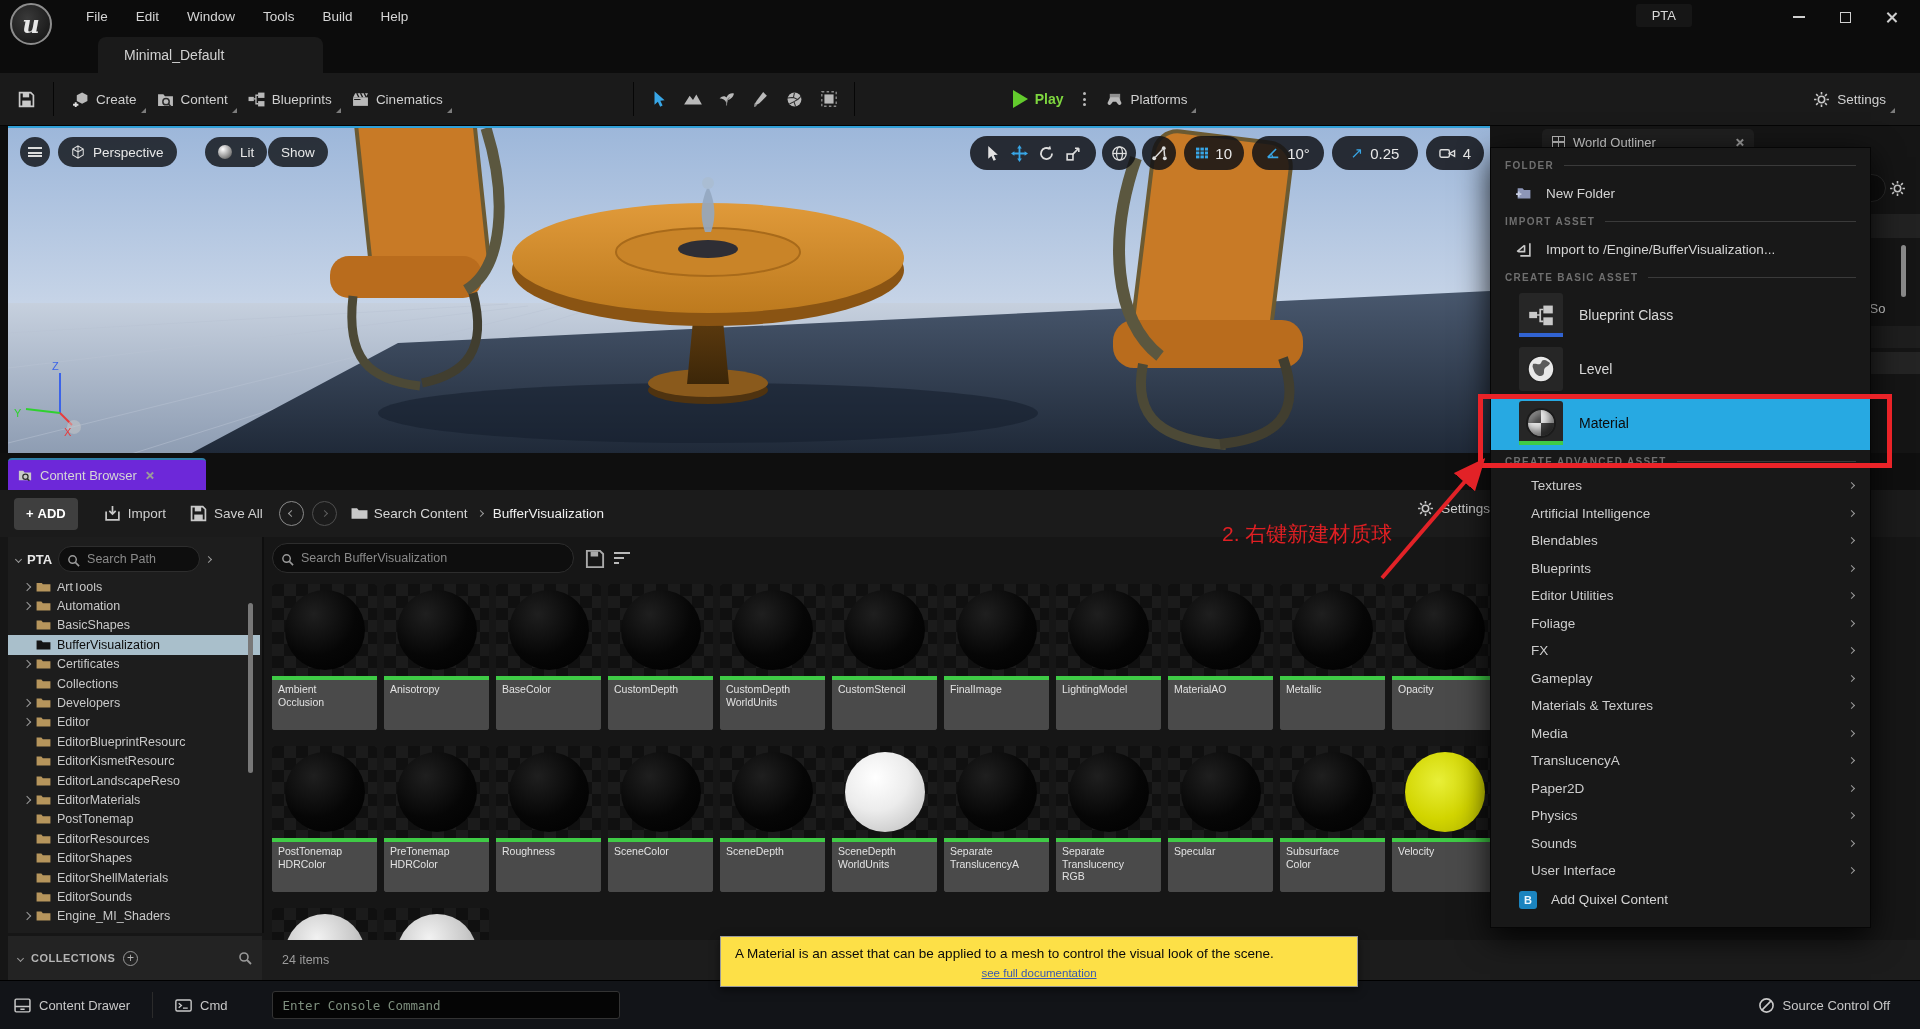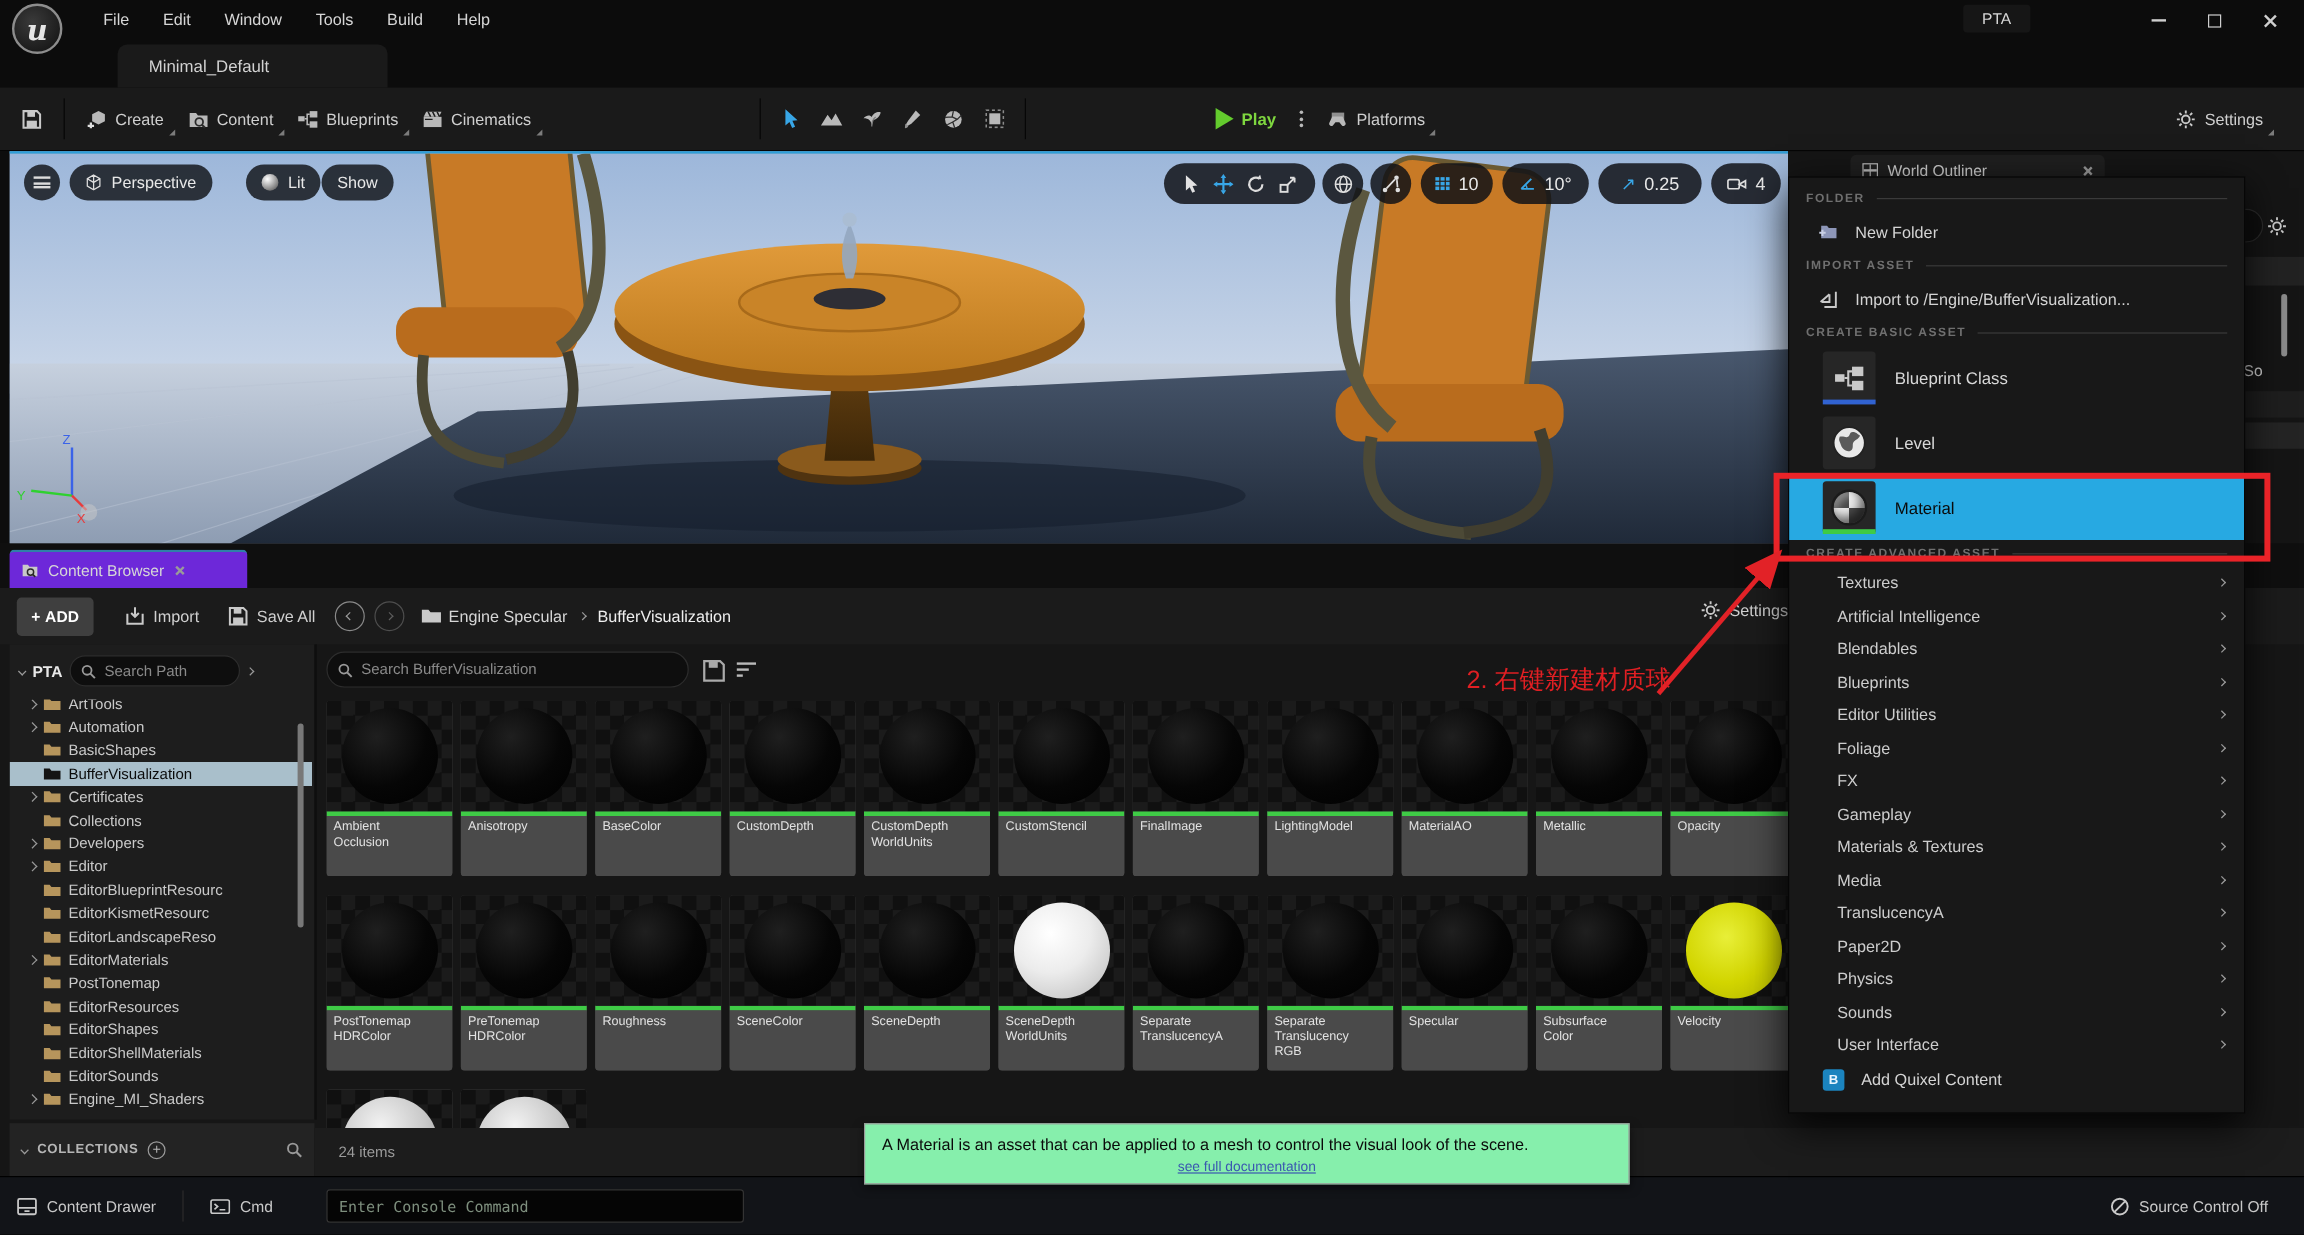--- a/index.html
+++ b/index.html
@@ -130,23 +130,23 @@
   .big-ic{width:44px;height:44px;background:#262626;border-radius:3px;position:relative;display:flex;align-items:center;justify-content:center}
   .big-ic .bar{position:absolute;left:0;bottom:0;width:100%;height:4px}
   .ball{width:30px;height:30px;border-radius:50%;background:conic-gradient(#e8e8e8 0 90deg,#4a4a4a 90deg 180deg,#e8e8e8 180deg 270deg,#4a4a4a 270deg 360deg);border:2px solid #1b1b1b;box-shadow:inset -4px -5px 8px rgba(0,0,0,.55),inset 3px 4px 6px rgba(255,255,255,.35)}
   .cm-row{display:flex;align-items:center;height:27.5px;padding:0 16px 0 40px;font-size:13.5px;color:#cdcdcd}
   .cm-row-label{flex:1}
   .cm-quixel{display:flex;align-items:center;height:30px;padding:0 14px 0 28px;gap:14px;font-size:13.5px;color:#d4d4d4}
   .bq{width:18px;height:18px;background:#1b84bf;border-radius:3px;color:#eaf6ff;font-size:11px;font-weight:bold;display:flex;align-items:center;justify-content:center}
 
   
   .red-box{position:absolute;left:1478px;top:394px;width:414px;height:74px;border:5px solid #ea2328;z-index:70}
-  .red-text{position:absolute;left:1222px;top:552px;font-size:21px;color:#e01f23;z-index:70;white-space:nowrap}
+  .red-text{position:absolute;left:1222px;top:520px;font-size:21px;color:#e01f23;z-index:70;white-space:nowrap}
   .red-arrow{position:absolute;left:1368px;top:450px;z-index:70}
-  .tooltip{position:absolute;left:720px;top:936px;width:638px;background:#86efac;border:1px solid #9a9a9a;box-shadow:0 3px 8px rgba(0,0,0,.55);z-index:60}
+  .tooltip{position:absolute;left:720px;top:936px;width:638px;background:#fde047;border:1px solid #9a9a9a;box-shadow:0 3px 8px rgba(0,0,0,.55);z-index:60}
   .tt-text{padding:9px 14px 6px;font-size:13.5px;color:#0a0a0a}
   .tt-link{text-align:center;padding-bottom:7px;font-size:11.5px;color:#3a58b0;text-decoration:underline}
 
   .filter-ic{display:flex;flex-direction:column;gap:3px;width:16px}
   .filter-ic i{height:2px;background:#b9b9b9;display:block}
   .filter-ic i:nth-child(2){width:10px}.filter-ic i:nth-child(3){width:5px}
 </style>
 </head>
 <body>
 
@@ -557,21 +557,21 @@
         </div>
       <div class="nav-circ dim">
           <span class="chev small" style="border-color:#5e5e5e"></span>
         </div>
       <span class="icon16" style="margin-left:10px">
           <svg viewBox="0 0 16 13">
             <path d="M0.5 1.5h5.2l1.6 2h8.2v8h-15z" fill="#c9c9c9"></path>
           </svg>
         </span>
       <div class="crumb">
-        <span>Engine Specular</span>
+        <span>Search Content</span>
         <span class="chev small"></span>
         <span class="cur">BufferVisualization</span>
       </div>
     </div>
     <div class="cb-settings">
       <span class="icon16">
           <svg viewBox="0 0 16 16">
             <g stroke="#c9c9c9" stroke-width="1.5" fill="none">
               <circle cx="8" cy="8" r="3"></circle>
               <path d="M8 1v2.3M8 12.7V15M1 8h2.3M12.7 8H15M3 3l1.7 1.7M11.3 11.3 13 13M13 3l-1.7 1.7M4.7 11.3 3 13"></path>

